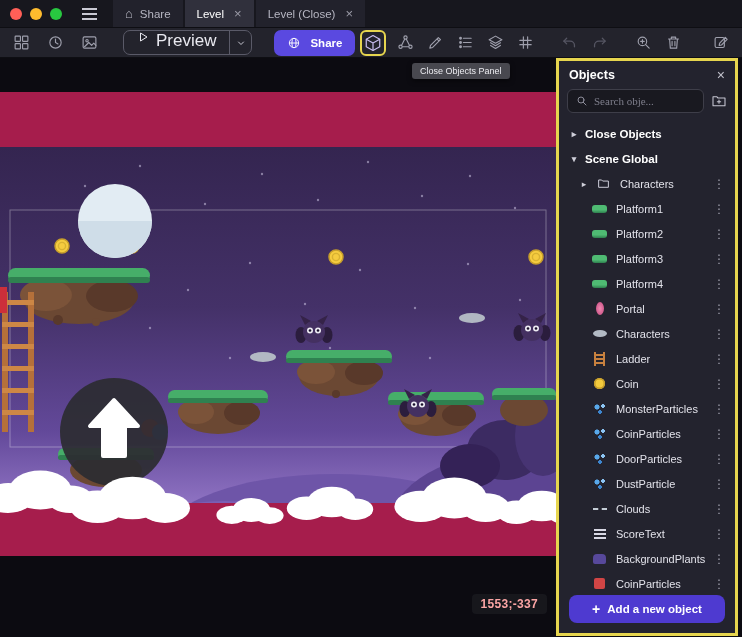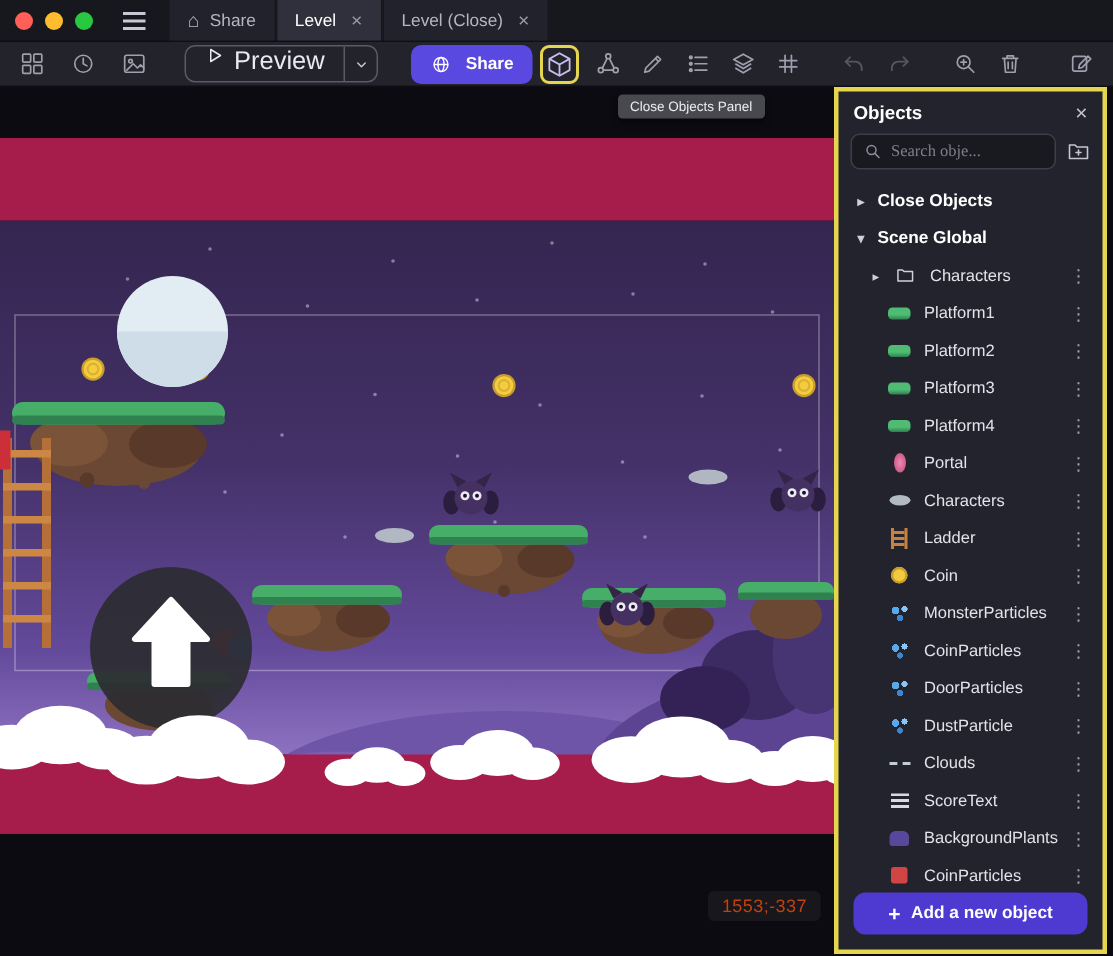--- a/index.html
+++ b/index.html
@@ -37,22 +37,22 @@
   .dim { color:#565663; }
   .gapS { width:6px; } .gapM { width:10px; }
 
   .tooltip { position:absolute; left:412px; top:63px; background:#48484f; color:#ececf0;
     font-size:9px; padding:3px 8px; border-radius:3px; z-index:60; box-shadow:0 2px 5px rgba(0,0,0,.5); }
 
   
   .main { display:flex; height:578px; }
   .canvas { position:relative; width:556px; height:578px; background:#0c0b11; overflow:hidden; }
   .scene { position:absolute; inset:0; width:556px; height:578px; display:block; }
-  .coords { position:absolute; right:9px; bottom:22px; background:rgba(24,24,30,.9); color:#c2410c;
-    font-size:12px; font-weight:normal; letter-spacing:.3px; padding:3px 9px; border-radius:4px; }
+  .coords { position:absolute; right:9px; bottom:22px; background:rgba(24,24,30,.9); color:#fca5a5;
+    font-size:12px; font-weight:bold; letter-spacing:.3px; padding:3px 9px; border-radius:4px; }
 
   
   .panel { width:182px; height:578px; border:3px solid #e6d54e; background:#23232e; display:flex; flex-direction:column; }
   .panel-header { display:flex; align-items:center; justify-content:space-between; padding:5px 10px 2px; height:24px; }
   .panel-title { color:#fff; font-size:12.5px; font-weight:bold; }
   .pclose { color:#c2c2cc; font-size:14px; }
   .search-row { display:flex; align-items:center; padding:3px 8px 6px; gap:7px; height:34px; }
   .search-box { flex:1; display:flex; align-items:center; gap:6px; background:#191920; border:1px solid #3e3e49; border-radius:6px; height:24px; padding:0 8px; }
   .search-box svg { width:12px; height:12px; color:#8d8d9a; flex:none; }
   .search-box input { background:transparent; border:none; outline:none; color:#d8d8e0; font-size:11px; width:100%; font-family:Liberation Serif, serif; }

